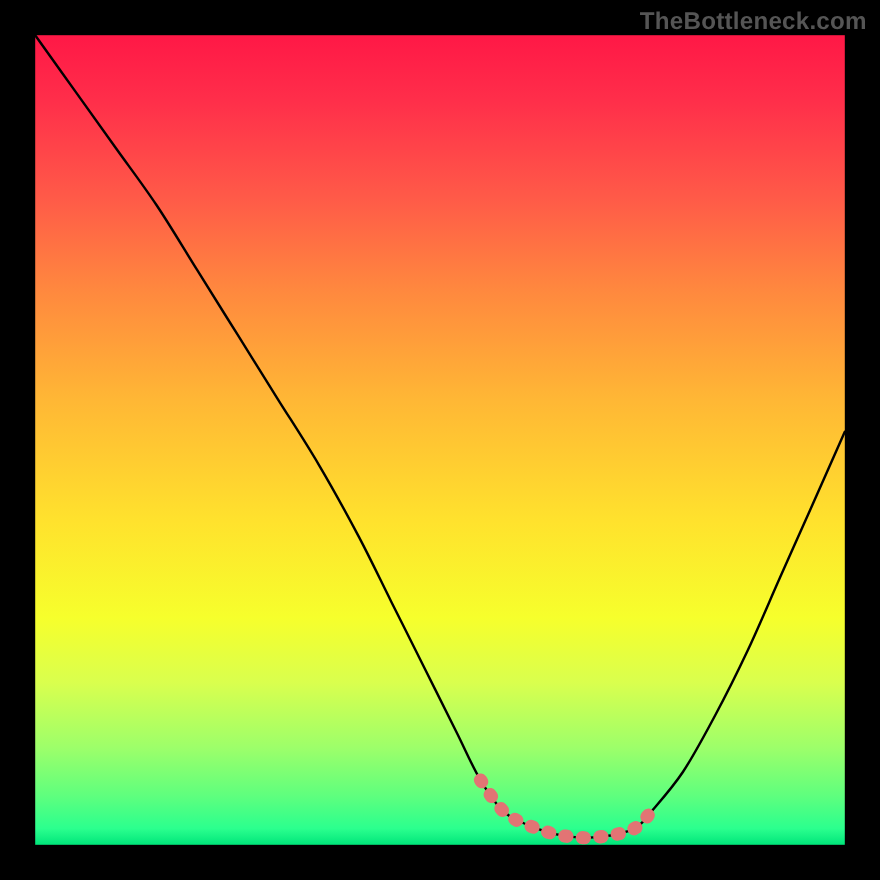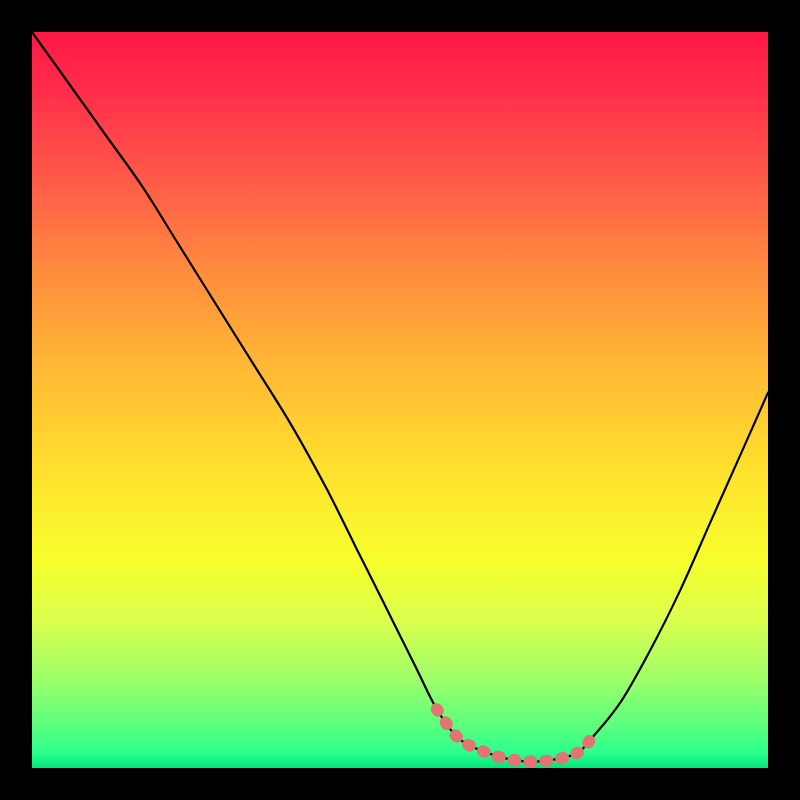--- a/index.html
+++ b/index.html
@@ -56,20 +56,21 @@
     width: 736px;
     height: 736px;
     overflow: visible;
   }
 </style>
 </head>
 <body>
 
 <div class="frame">
 
+  <div class="watermark">TheBottleneck.com</div>
 
   <div class="plot-area">
     <svg class="curve" viewBox="0 0 736 736" preserveAspectRatio="none">
       <path id="main-curve" fill="none" stroke="#000000" stroke-width="2.2" stroke-linecap="round" d="M 0.0 0.0 C 6.1 8.6, 24.5 34.3, 36.8 51.5 C 49.1 68.7, 61.3 85.9, 73.6 103.0 C 85.9 120.2, 98.1 136.2, 110.4 154.6 C 122.7 173.0, 134.9 193.8, 147.2 213.4 C 159.5 233.1, 171.7 252.7, 184.0 272.3 C 196.3 291.9, 208.5 311.6, 220.8 331.2 C 233.1 350.8, 245.3 369.2, 257.6 390.1 C 269.9 410.9, 283.4 435.5, 294.4 456.3 C 305.4 477.2, 314.0 495.6, 323.8 515.2 C 333.7 534.8, 343.5 554.5, 353.3 574.1 C 363.1 593.7, 374.1 615.8, 382.7 633.0 C 391.3 650.1, 397.4 664.9, 404.8 677.1 C 412.2 689.4, 418.3 699.2, 426.9 706.6 C 435.5 713.9, 446.5 717.6, 456.3 721.3 C 466.1 725.0, 475.9 727.4, 485.8 728.6 C 495.6 729.9, 505.4 729.9, 515.2 728.6 C 525.0 727.4, 537.3 725.0, 544.6 721.3 C 552.0 717.6, 552.0 715.1, 559.4 706.6 C 566.7 698.0, 579.0 684.5, 588.8 669.8 C 598.6 655.0, 608.4 636.6, 618.2 618.2 C 628.1 599.8, 637.9 580.2, 647.7 559.4 C 657.5 538.5, 667.3 515.2, 677.1 493.1 C 686.9 471.0, 696.7 449.0, 706.6 426.9 C 716.4 404.8, 731.1 371.7, 736.0 360.6"></path>
       <path id="highlight-curve" fill="none" stroke="#e27474" stroke-width="12" stroke-linecap="round" stroke-dasharray="2 14" d="M 404.8 677.1 C 408.5 682.0, 418.3 699.2, 426.9 706.6 C 435.5 713.9, 446.5 717.6, 456.3 721.3 C 466.1 725.0, 475.9 727.4, 485.8 728.6 C 495.6 729.9, 505.4 729.9, 515.2 728.6 C 525.0 727.4, 537.3 725.0, 544.6 721.3 C 552.0 717.6, 556.9 709.0, 559.4 706.6"></path>
     </svg>
   </div>
 
 </div>
 

